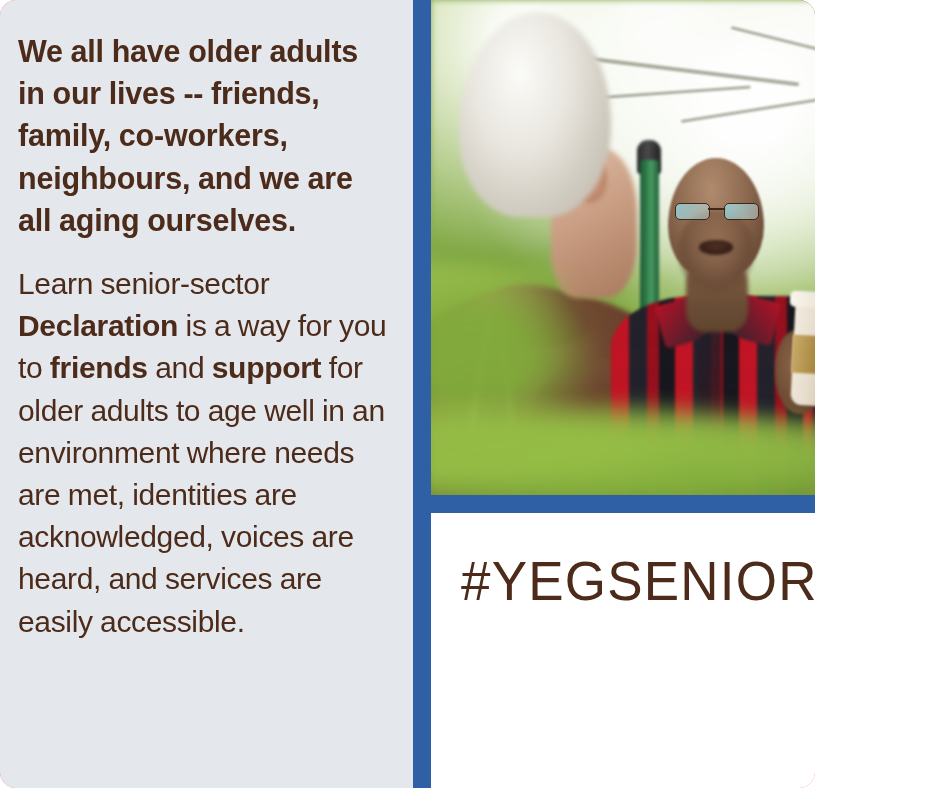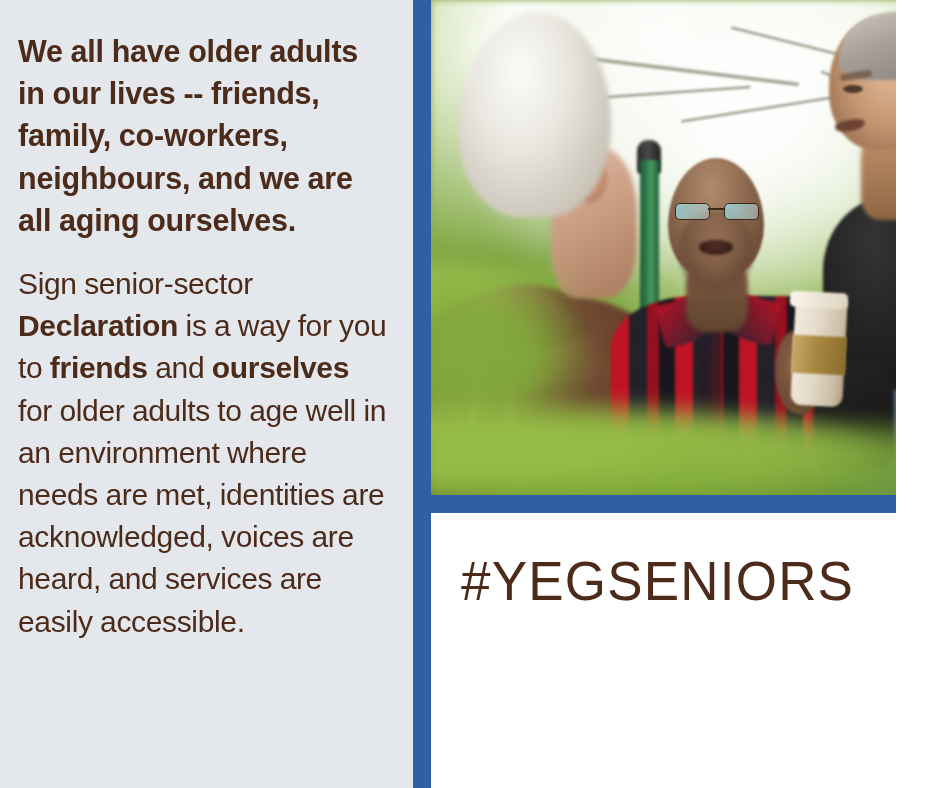--- a/index.html
+++ b/index.html
@@ -9,24 +9,25 @@
   }
   body {
     width: 940px;
     height: 788px;
     font-family: "Liberation Sans", sans-serif;
     overflow: hidden;
   }
 
   .poster {
     position: relative;
-    width: 896px;
+    width: 815px;
     height: 788px;
     background: #ec4899;
     overflow: hidden;
+    border-radius: 16px;
   }
 
   
   .left-panel {
     position: absolute;
     left: 0;
     top: 0;
     width: 413px;
     height: 788px;
     background: #e4e8ec;
@@ -560,21 +561,21 @@
     display: block;
   }
 </style>
 </head>
 <body>
 
 <div class="poster">
 
   <div class="left-panel">
     <p class="headline">We all have older adults in our lives -- friends, family, co-workers, neighbours, and we are all aging ourselves.</p>
-    <p class="body-copy"><span>Sign senior-sector </span><b>Declaration</b><span> is a way for you to </span><b>friends</b><span> and </span><b>ourselves</b><span> for older adults to age well in an environment where needs are met, identities are acknowledged, voices are heard, and services are easily accessible.</span></p>
+    <p class="body-copy"><span>Learn senior-sector </span><b>Declaration</b><span> is a way for you to </span><b>friends</b><span> and </span><b>support</b><span> for older adults to age well in an environment where needs are met, identities are acknowledged, voices are heard, and services are easily accessible.</span></p>
   </div>
 
   <div class="blue-vert"></div>
   <div class="blue-horiz"></div>
 
   <div class="photo">
 
     <div class="photo-layer foliage"></div>
 
     <div class="photo-layer branches">

